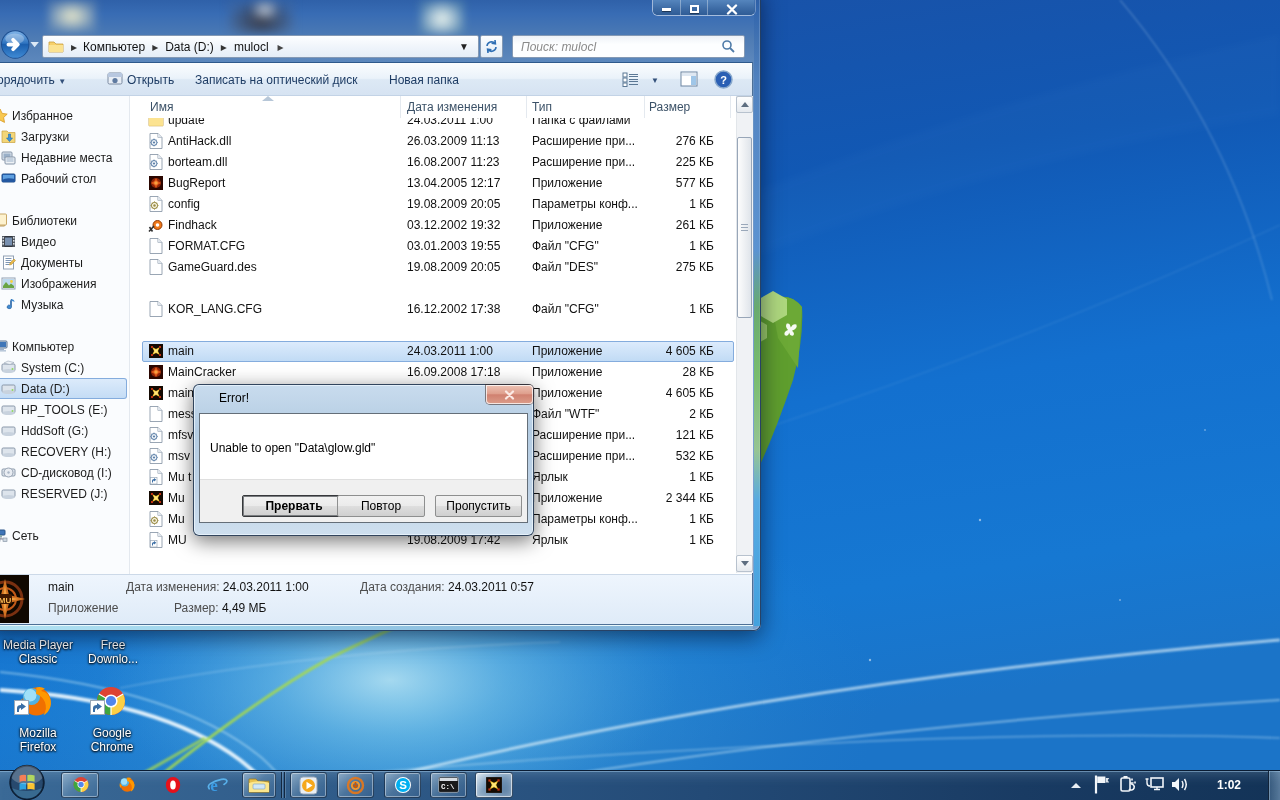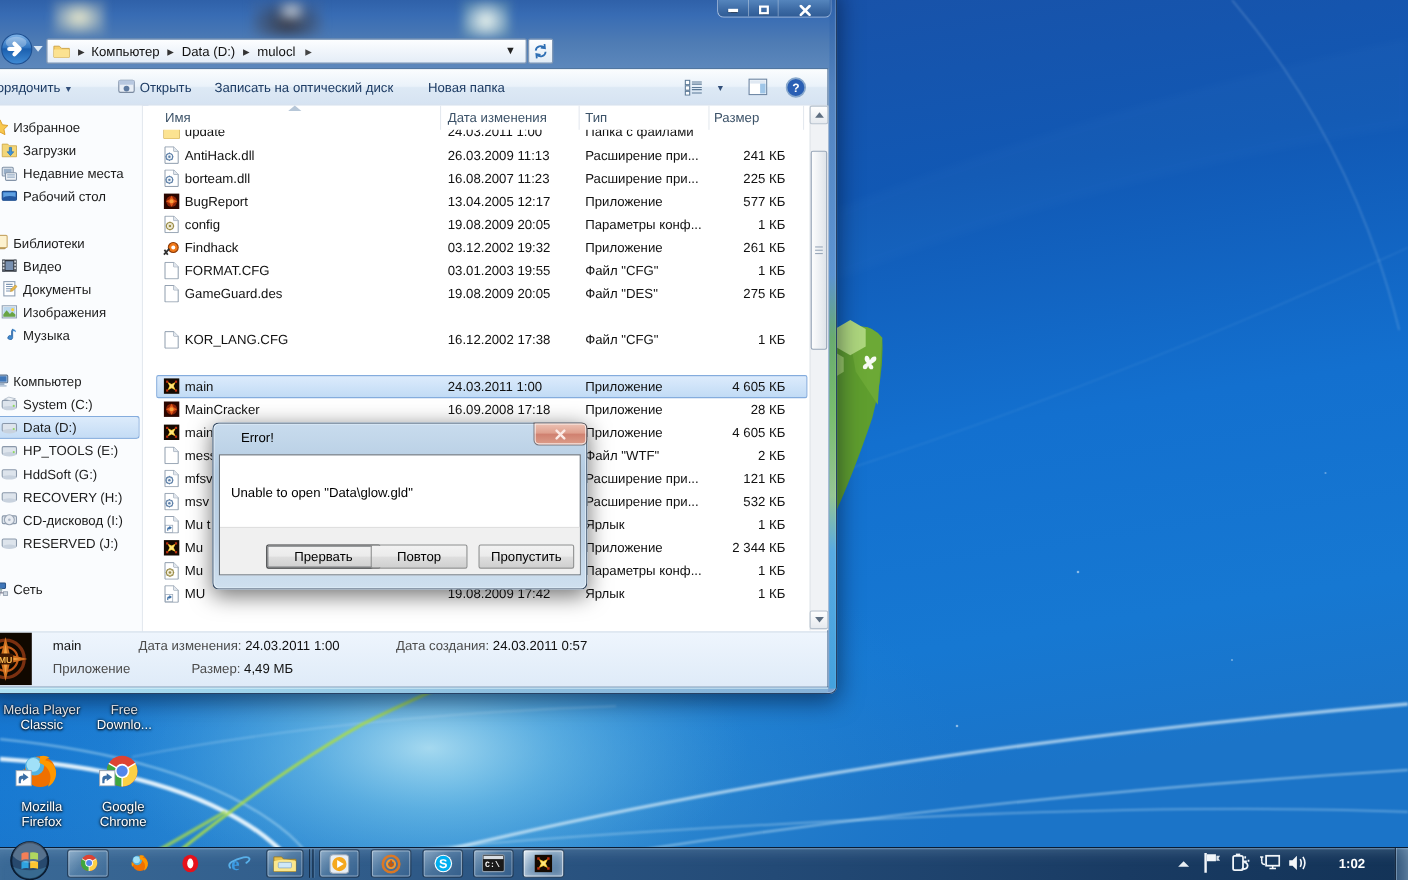--- a/index.html
+++ b/index.html
@@ -149,20 +149,27 @@
     <span class="txt" style="margin-left:9px;color:#444">▸</span>
     <span class="txt" style="position:absolute;right:9px;color:#222;font-size:10px">▼</span>
   </div>
 
   <div class="abs" style="left:480px;top:35px;width:23px;height:23px;background:linear-gradient(180deg,#fdfeff,#eef4fa 50%,#e2ecf6);border:1px solid #8499b4;border-radius:2px;">
     <svg width="21" height="21" viewBox="0 0 21 21">
         <path d="M6,10 a4.5,4.5 0 0 1 8,-2.4 M14,4 l0.4,3.8 l-3.8,-0.6 M15,11 a4.5,4.5 0 0 1 -8,2.6 M7,17 l-0.4,-3.8 l3.8,0.6" stroke="#2f6fb4" stroke-width="1.6" fill="none"></path>
       </svg>
   </div>
 
+  <div class="abs" style="left:512px;top:35px;width:233px;height:23px;background:linear-gradient(180deg,#eef2f7,#fdfeff 40%);border:1px solid #8499b4;border-radius:2px;display:flex;align-items:center;">
+    <span style="margin-left:8px;font-size:12px;color:#8a8a8a;font-style:italic;">Поиск: mulocl</span>
+    <svg width="15" height="15" viewBox="0 0 15 15" style="position:absolute;right:8px">
+        <circle cx="6" cy="6" r="4" stroke="#4f7bA8" stroke-width="1.6" fill="none"></circle>
+        <path d="M9,9 L13,13" stroke="#4f7ba8" stroke-width="1.8"></path>
+      </svg>
+  </div>
 
   <div class="abs" style="left:-6px;top:62px;width:759px;height:563px;background:#fff;border:1px solid #4e7096;border-top-color:#2f5a8c;">
 
     <div class="abs" style="left:0;top:0;width:757px;height:33px;background:linear-gradient(180deg,#fbfdfe,#eaf2fa 48%,#dde9f5 52%,#d6e3f2);border-bottom:1px solid #c3d3e6;"></div>
     <div class="abs txt" style="left:2px;top:10px;color:#1e3c64;">орядочить <span style="font-size:8px;color:#33507a">▼</span></div>
     <svg class="abs" style="left:112px;top:8px" width="16" height="16" viewBox="0 0 16 16">
         <rect x="1" y="2" width="14" height="11" rx="1.5" fill="#e8eef6" stroke="#7a8aa0"></rect>
         <rect x="1" y="2" width="14" height="4" fill="#b8c8e0"></rect>
         <circle cx="8" cy="9.5" r="2.6" fill="#5e7aa0"></circle>
       </svg>
@@ -419,21 +426,21 @@
       <span class="d">24.03.2011 1:00</span>
       <span class="t">Папка с файлами</span>
     </div>
   <div class="fr" style="top:131px">
       <svg width="16" height="16" viewBox="0 0 16 16">
         <use href="#i-dll"></use>
       </svg>
       <span class="n">AntiHack.dll</span>
       <span class="d">26.03.2009 11:13</span>
       <span class="t">Расширение при...</span>
-      <span class="s">241 КБ</span>
+      <span class="s">276 КБ</span>
     </div>
   <div class="fr" style="top:152px">
       <svg width="16" height="16" viewBox="0 0 16 16">
         <use href="#i-dll"></use>
       </svg>
       <span class="n">borteam.dll</span>
       <span class="d">16.08.2007 11:23</span>
       <span class="t">Расширение при...</span>
       <span class="s">225 КБ</span>
     </div>
@@ -610,21 +617,21 @@
         <path d="M2,1.5 L9,8.5 M9,1.5 L2,8.5" stroke="#fbe9e4" stroke-width="2.2" stroke-linecap="round"></path>
       </svg>
   </div>
 
   <div class="abs" style="left:199px;top:413px;width:329px;height:110px;background:#fff;border:1px solid #646e78;"></div>
   <div class="abs" style="left:200px;top:479px;width:327px;height:43px;background:#f0f0f0;border-top:1px solid #dfdfdf;"></div>
   <div class="abs" style="left:210px;top:441px;font-size:12px;color:#000;">Unable to open "Data\glow.gld"</div>
   <style>
     .dbtn { position:absolute; top:495px; height:22px; background:linear-gradient(180deg,#f2f2f2,#ebebeb 48%,#dedede 52%,#cfcfcf); border:1px solid #8e8f8f; border-radius:2px; font-size:12px; color:#000; display:flex; align-items:center; justify-content:center; font-family:"Liberation Sans",sans-serif; }
   </style>
-  <div class="dbtn" style="left:242px;width:104px;border:1px solid #36383b;box-shadow:0 0 0 1px #7a7d80 inset;">Прервать</div>
+  <div class="dbtn" style="left:242px;width:104px;border:1px solid #36383b;box-shadow:0 0 0 1px #7a7d80 inset;font-weight:bold;">Прервать</div>
   <div class="dbtn" style="left:337px;width:88px;">Повтор</div>
   <div class="dbtn" style="left:435px;width:87px;text-align:right;">Пропустить</div>
 
   <div class="abs" style="left:0;top:770px;width:1280px;height:30px;background:linear-gradient(90deg,#3a6996 0%,#305c8a 25%,#234a76 55%,#193b63 80%,#133357 100%);box-shadow:inset 0 1px 0 rgba(160,200,230,0.5), inset 0 12px 14px -10px rgba(200,230,250,0.25);border-top:1px solid #0a1c33;"></div>
   <style>
     .tbtn { position:absolute; top:772px; width:38px; height:26px; border-radius:3px; border:1px solid rgba(18,38,62,0.7); background:linear-gradient(135deg,rgba(218,236,248,0.5),rgba(160,195,220,0.25) 45%,rgba(110,148,188,0.12)); box-shadow:inset 0 0 0 1px rgba(255,255,255,0.4); }
     .ticon { position:absolute; top:776px; }
   </style>
 
   <svg class="abs" style="left:4px;top:764px" width="46" height="36" viewBox="0 0 46 36">

